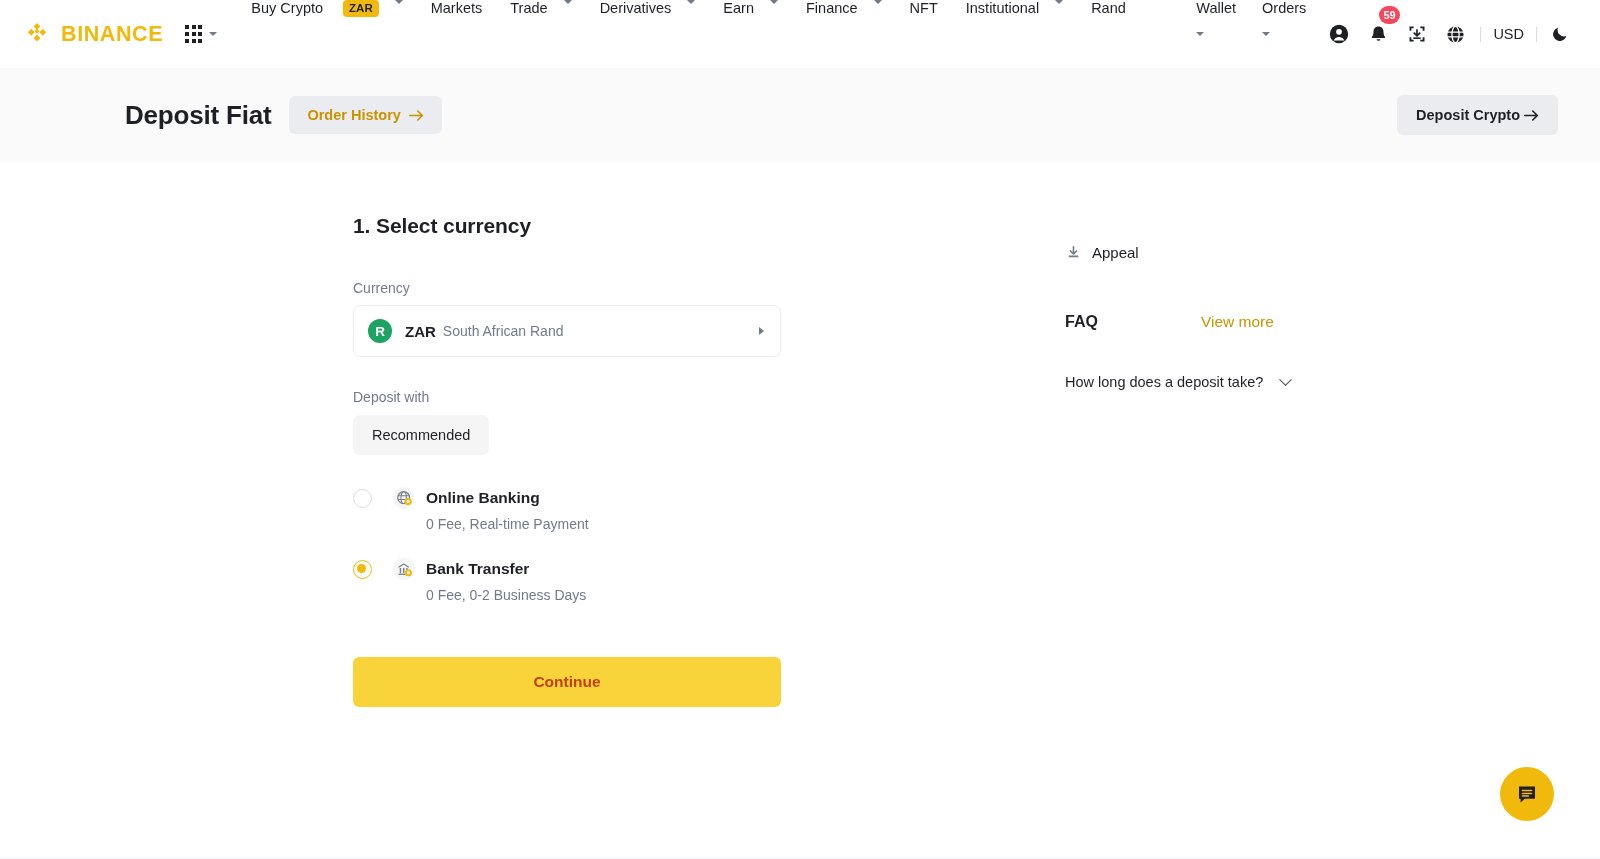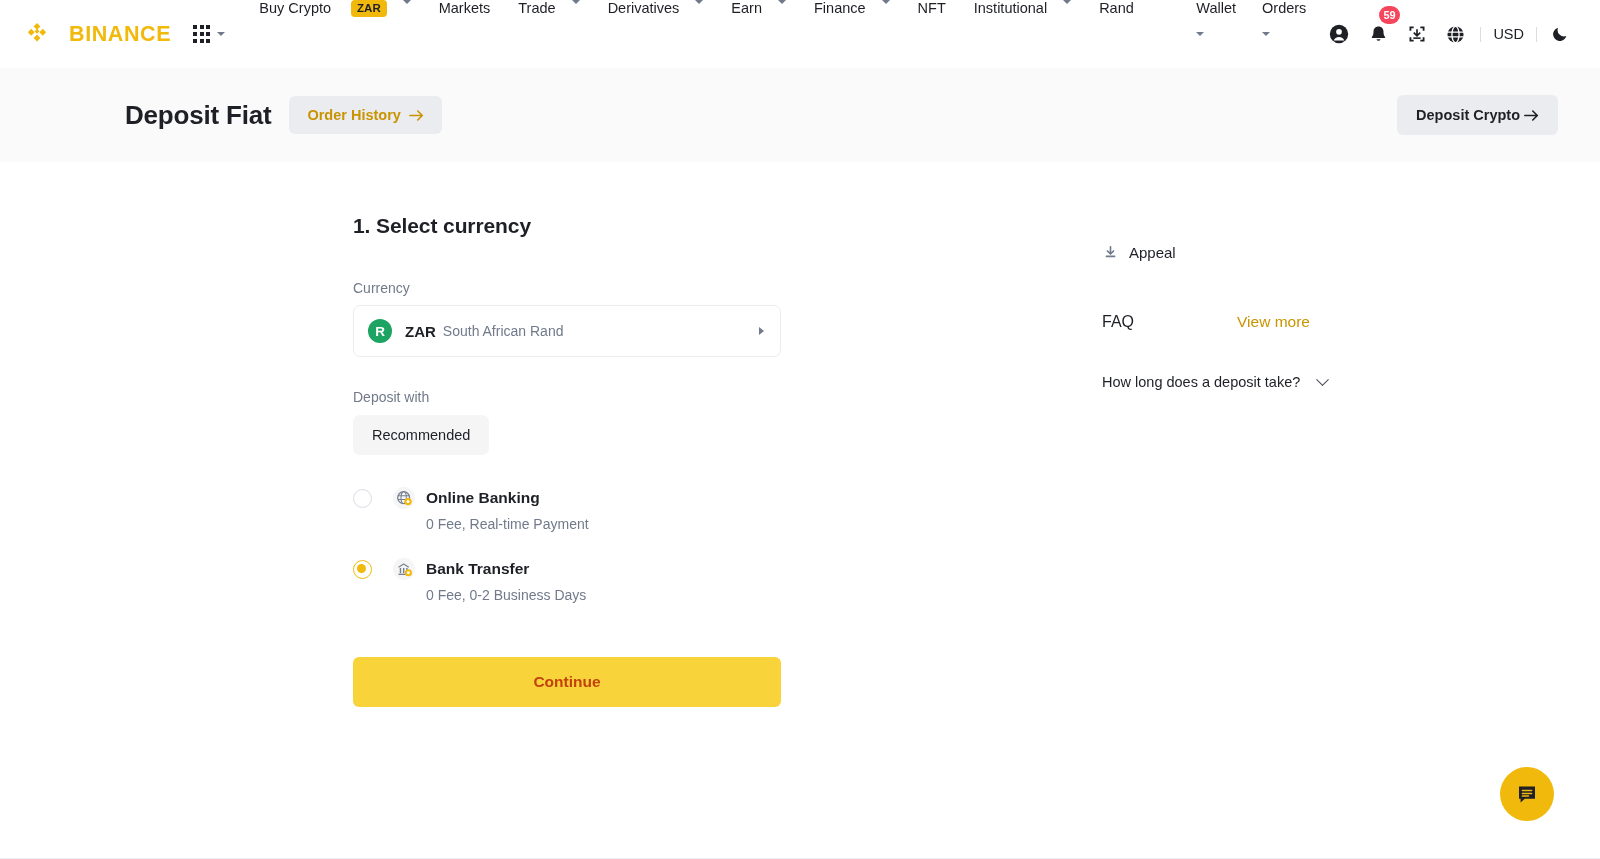--- a/index.html
+++ b/index.html
@@ -15,21 +15,21 @@
   .navbar {
     height: 68px;
     background: #ffffff;
     display: flex;
     align-items: center;
     padding: 0 22px 0 24px;
     position: relative;
     z-index: 30;
   }
   .brand {
-    display: flex; align-items: center; gap: 19px;
+    display: flex; align-items: center; gap: 11px;
     margin-right: 22px;
   }
   .brand-logo { width: 26px; height: 26px; display: block; }
   .brand-text {
     font-size: 21.5px; font-weight: bold; color: #F0B90B;
     letter-spacing: 0.6px;
   }
   .apps-wrap { display: flex; align-items: center; gap: 7px; margin-right: 20px; cursor: pointer; }
   .apps-grid {
     display: grid;
@@ -104,21 +104,21 @@
     background: #ffffff;
     border-top-left-radius: 22px;
     border-top-right-radius: 22px;
     height: calc(859px - 68px - 94px);
     position: relative;
     display: flex;
     padding: 52px 0 0 0;
   }
 
   .col-main { width: 640px; margin-left: 353px; }
-  .col-side { margin-left: 109px; width: 330px; padding-top: 30px; }
+  .col-side { margin-left: 72px; width: 330px; padding-top: 30px; }
 
   .step-title {
     font-size: 21px; font-weight: bold; color: #1E2026;
     margin-bottom: 42px; letter-spacing: -0.1px;
   }
   .field-label { font-size: 14px; color: #707a8a; margin-bottom: 9px; }
 
   .currency-select {
     width: 428px; height: 52px;
     border: 1px solid #EAECEF; border-radius: 7px;
@@ -184,21 +184,21 @@
     cursor: pointer; margin-top: 28px;
   }
 
   
   .appeal-row { display: flex; align-items: center; gap: 10px; cursor: pointer; }
   .appeal-text { font-size: 15px; color: #1E2026; }
   .faq-head {
     display: flex; align-items: center;
     margin-top: 52px;
   }
-  .faq-title { font-size: 16px; font-weight: normal; color: #1E2026; }
+  .faq-title { font-size: 16px; font-weight: bold; color: #1E2026; }
   .view-more { margin-left: 103px; font-size: 15.5px; color: #C99400; cursor: pointer; }
   .faq-q {
     display: flex; align-items: center;
     margin-top: 43px; cursor: pointer;
   }
   .faq-q-text { font-size: 14.5px; color: #1E2026; }
   .chev-down {
     margin-left: 18px; width: 9px; height: 9px;
     border-right: 1.6px solid #474d57;
     border-bottom: 1.6px solid #474d57;

